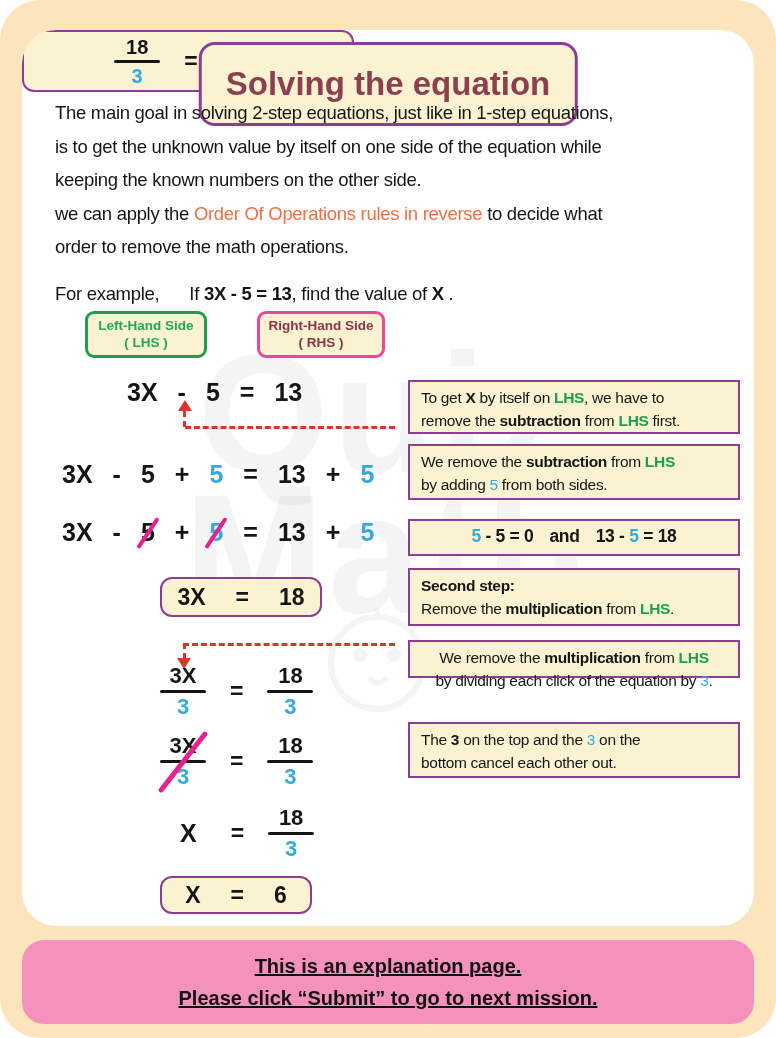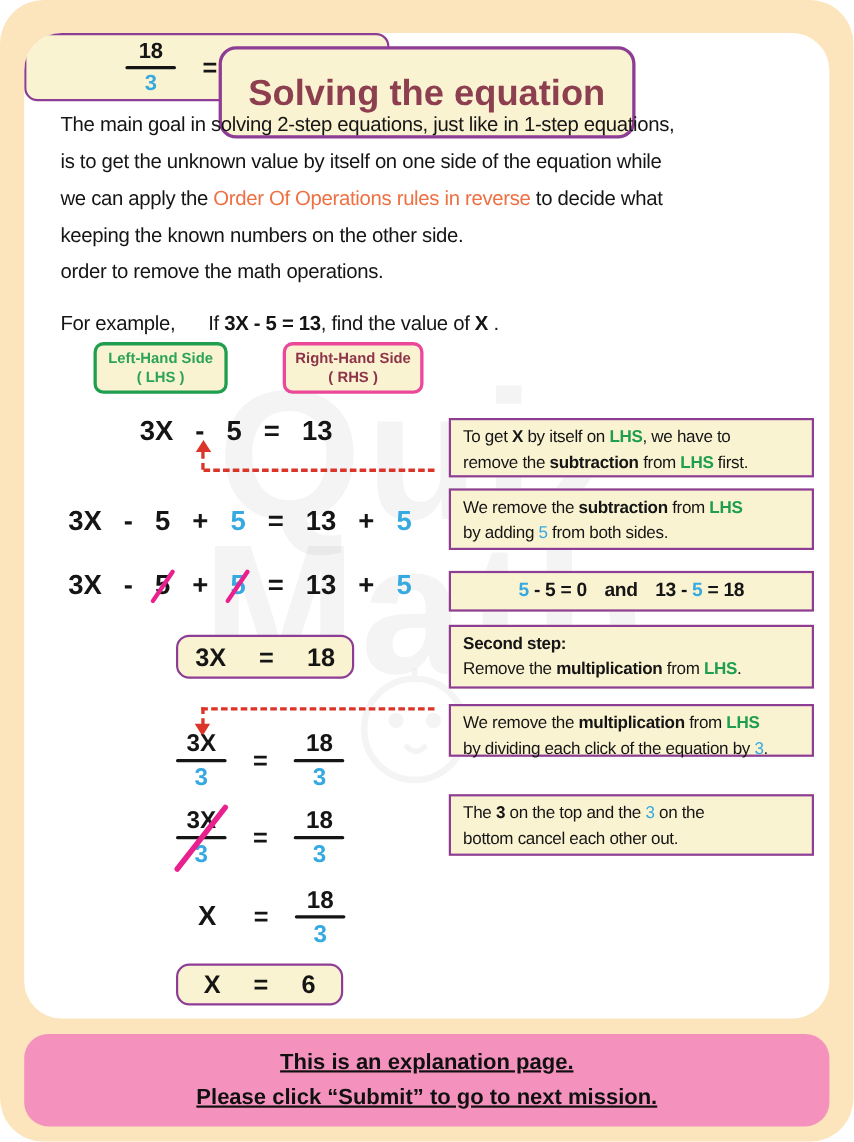--- a/index.html
+++ b/index.html
@@ -60,21 +60,21 @@
   .fx { font-size:25px; padding:0 10px; }
   .frac-sl::after { content:""; position:absolute; width:5px; height:76px; background:#E9218E; left:50%; top:50%; transform:translate(-50%,-50%) rotate(38deg); border-radius:3px; }
 
   
   .note { position:absolute; left:386px; width:332px; background:#FAF3D2; border:2.5px solid #8E3D95; border-radius:0; padding:5px 11px; font-size:15.5px; letter-spacing:-0.3px; line-height:22.5px; color:#151515; }
   .note .ln { white-space:pre; }
   .n1 { top:350px; height:54px; }
   .n2 { top:414px; height:56px; }
   .n3 { top:489px; height:37px; text-align:center; font-size:17.5px; font-weight:700; padding-top:4px; }
   .n4 { top:538px; height:58px; }
-  .n5 { top:610px; height:48px; }
+  .n5 { top:610px; height:38px;text-align:center; }
   .n6 { top:692px; height:56px; }
   .nresult { left:373px; top:763px; width:332px; height:62px; background:#FAF3D2; border:2.5px solid #8E3D95; border-radius:12px; display:flex; align-items:center; justify-content:center; font-size:22px; font-weight:700; color:#151515; }
   .nresult .frac { font-size:20px; line-height:22px; }
   .nresult .val { padding:0 14px; }
 
   
   .dash-h { position:absolute; border-top:3px dashed #DC3428; }
   .dash-v { position:absolute; border-left:3px dashed #DC3428; }
   .c1h { left:163px; top:396px; width:210px; }
   .c1v { left:161px; top:381px; height:16px; }
@@ -102,22 +102,22 @@
       <circle cx="72" cy="50" r="7" fill="#ececec"></circle>
       <path d="M48 74 q8 8 16 0" fill="none" stroke="#ececec" stroke-width="5" stroke-linecap="round"></path>
       <line x1="55" y1="12" x2="55" y2="2" stroke="#ececec" stroke-width="5"></line>
     </svg>
 
     <div class="title-box">Solving the equation</div>
 
     <div class="intro">
       <div class="ln">The main goal in solving 2-step equations, just like in 1-step equations,</div>
       <div class="ln">is to get the unknown value by itself on one side of the equation while</div>
+      <div class="ln">keeping the known numbers on the other side.</div>
       <div class="ln"><span>we can apply the </span><span class="o">Order Of Operations rules in reverse</span><span> to decide what</span></div>
-      <div class="ln">keeping the known numbers on the other side.</div>
       <div class="ln">order to remove the math operations.</div>
       <div class="ln example"><span>For example,</span><span class="exsp">If </span><span class="b">3X - 5 = 13</span><span>, find the value of </span><span class="b">X</span><span> .</span></div>
     </div>
 
     <div class="side-label lhs-label">
       <div>Left-Hand Side</div>
       <div>( LHS )</div>
     </div>
     <div class="side-label rhs-label">
       <div>Right-Hand Side</div>

